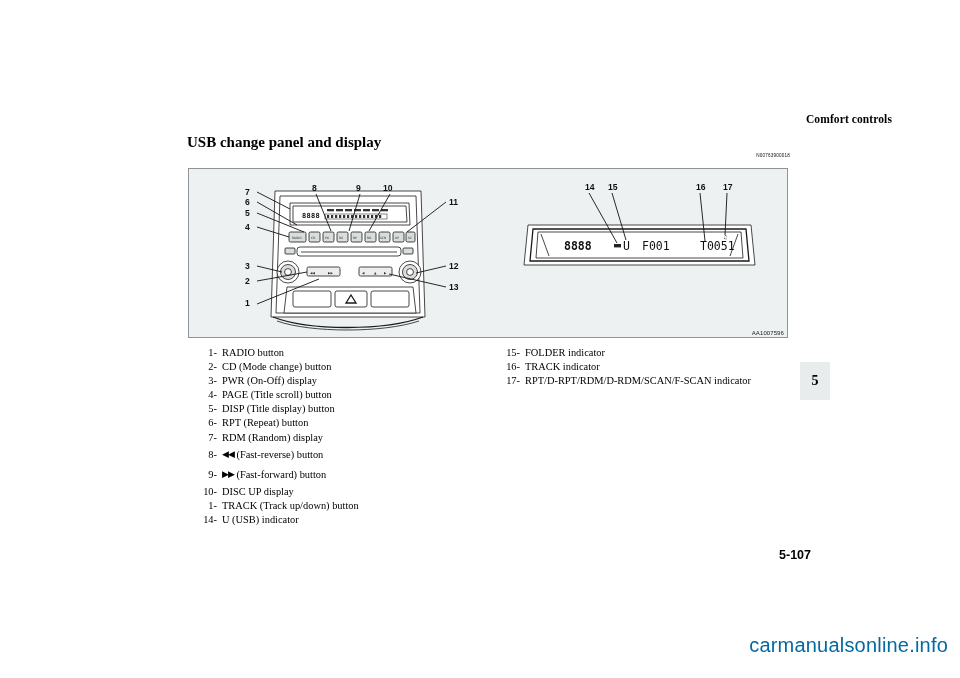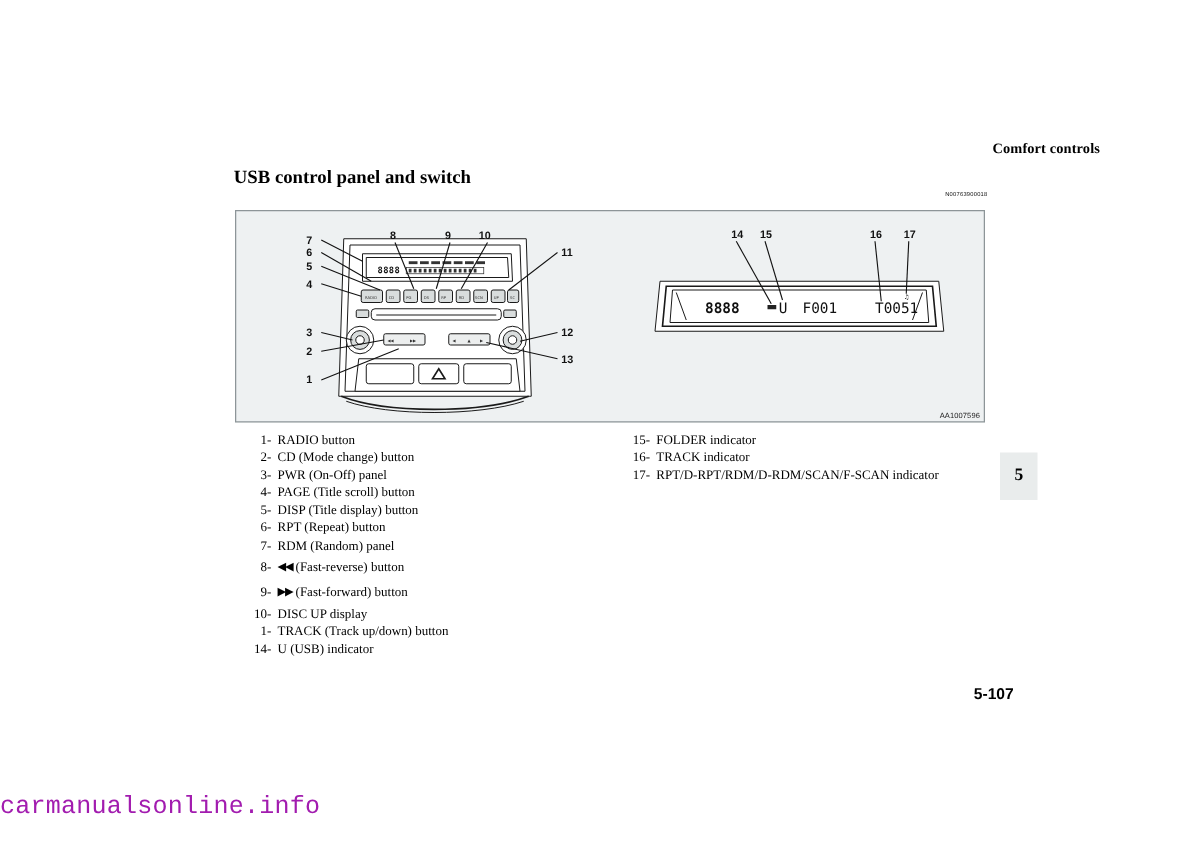--- a/index.html
+++ b/index.html
@@ -8,21 +8,21 @@
     background:#ffffff;
     font-family:"Liberation Serif", serif;
     color:#000;
     position:relative;
     overflow:hidden;
   }
   .page{position:absolute;inset:0;}
 
   
   .running-header{
-    position:absolute; top:113px; left:0; width:880px;
+    position:absolute; top:113px; left:12px; width:880px;
     text-align:right;
     font-family:"Liberation Serif", serif;
     font-weight:bold;
     font-size:11.5px;
     letter-spacing:.1px;
   }
 
   
   .section-title{
     position:absolute; top:134px; left:187px;
@@ -104,35 +104,35 @@
     text-align:right;
     font-family:Liberation Sans, sans-serif;
     font-weight:bold;
     font-size:12.5px;
   }
 
   
   .watermark{
     position:absolute;
     top:634px; left:0; width:948px;
-    text-align:left;
-    font-family:Liberation Mono, monospace;
+    text-align:right;
+    font-family:Liberation Sans, sans-serif;
     font-size:20px;
-    color:#a21caf;
+    color:#0369a1;
     letter-spacing:.2px;
   }
 </style>
 </head>
 <body>
 
 <div class="page">
 
   <div class="running-header">Comfort controls</div>
 
-  <div class="section-title">USB control panel and switch</div>
+  <div class="section-title">USB change panel and display</div>
 
   <div class="doc-code">N00763900018</div>
 
   <div class="figure-box">
 
     <svg class="figure-svg" width="598" height="168" viewBox="0 0 598 168">
 
       <defs>
         <style>
           .ln{stroke:#1a1a1a;stroke-width:.8;fill:none;}
@@ -315,37 +315,37 @@
       <div class="legend-row">
         <span class="legend-num">1-</span>
         <span class="legend-txt">RADIO button</span>
       </div>
       <div class="legend-row">
         <span class="legend-num">2-</span>
         <span class="legend-txt">CD (Mode change) button</span>
       </div>
       <div class="legend-row">
         <span class="legend-num">3-</span>
-        <span class="legend-txt">PWR (On-Off) panel</span>
+        <span class="legend-txt">PWR (On-Off) display</span>
       </div>
       <div class="legend-row">
         <span class="legend-num">4-</span>
         <span class="legend-txt">PAGE (Title scroll) button</span>
       </div>
       <div class="legend-row">
         <span class="legend-num">5-</span>
         <span class="legend-txt">DISP (Title display) button</span>
       </div>
       <div class="legend-row">
         <span class="legend-num">6-</span>
         <span class="legend-txt">RPT (Repeat) button</span>
       </div>
       <div class="legend-row">
         <span class="legend-num">7-</span>
-        <span class="legend-txt">RDM (Random) panel</span>
+        <span class="legend-txt">RDM (Random) display</span>
       </div>
       <div class="legend-row tall">
         <span class="legend-num">8-</span>
         <span class="legend-txt"><span class="ff-glyph">◀◀</span> <span>(Fast-reverse) button</span></span>
       </div>
       <div class="legend-row tall">
         <span class="legend-num">9-</span>
         <span class="legend-txt"><span class="ff-glyph">▶▶</span> <span>(Fast-forward) button</span></span>
       </div>
       <div class="legend-row">

